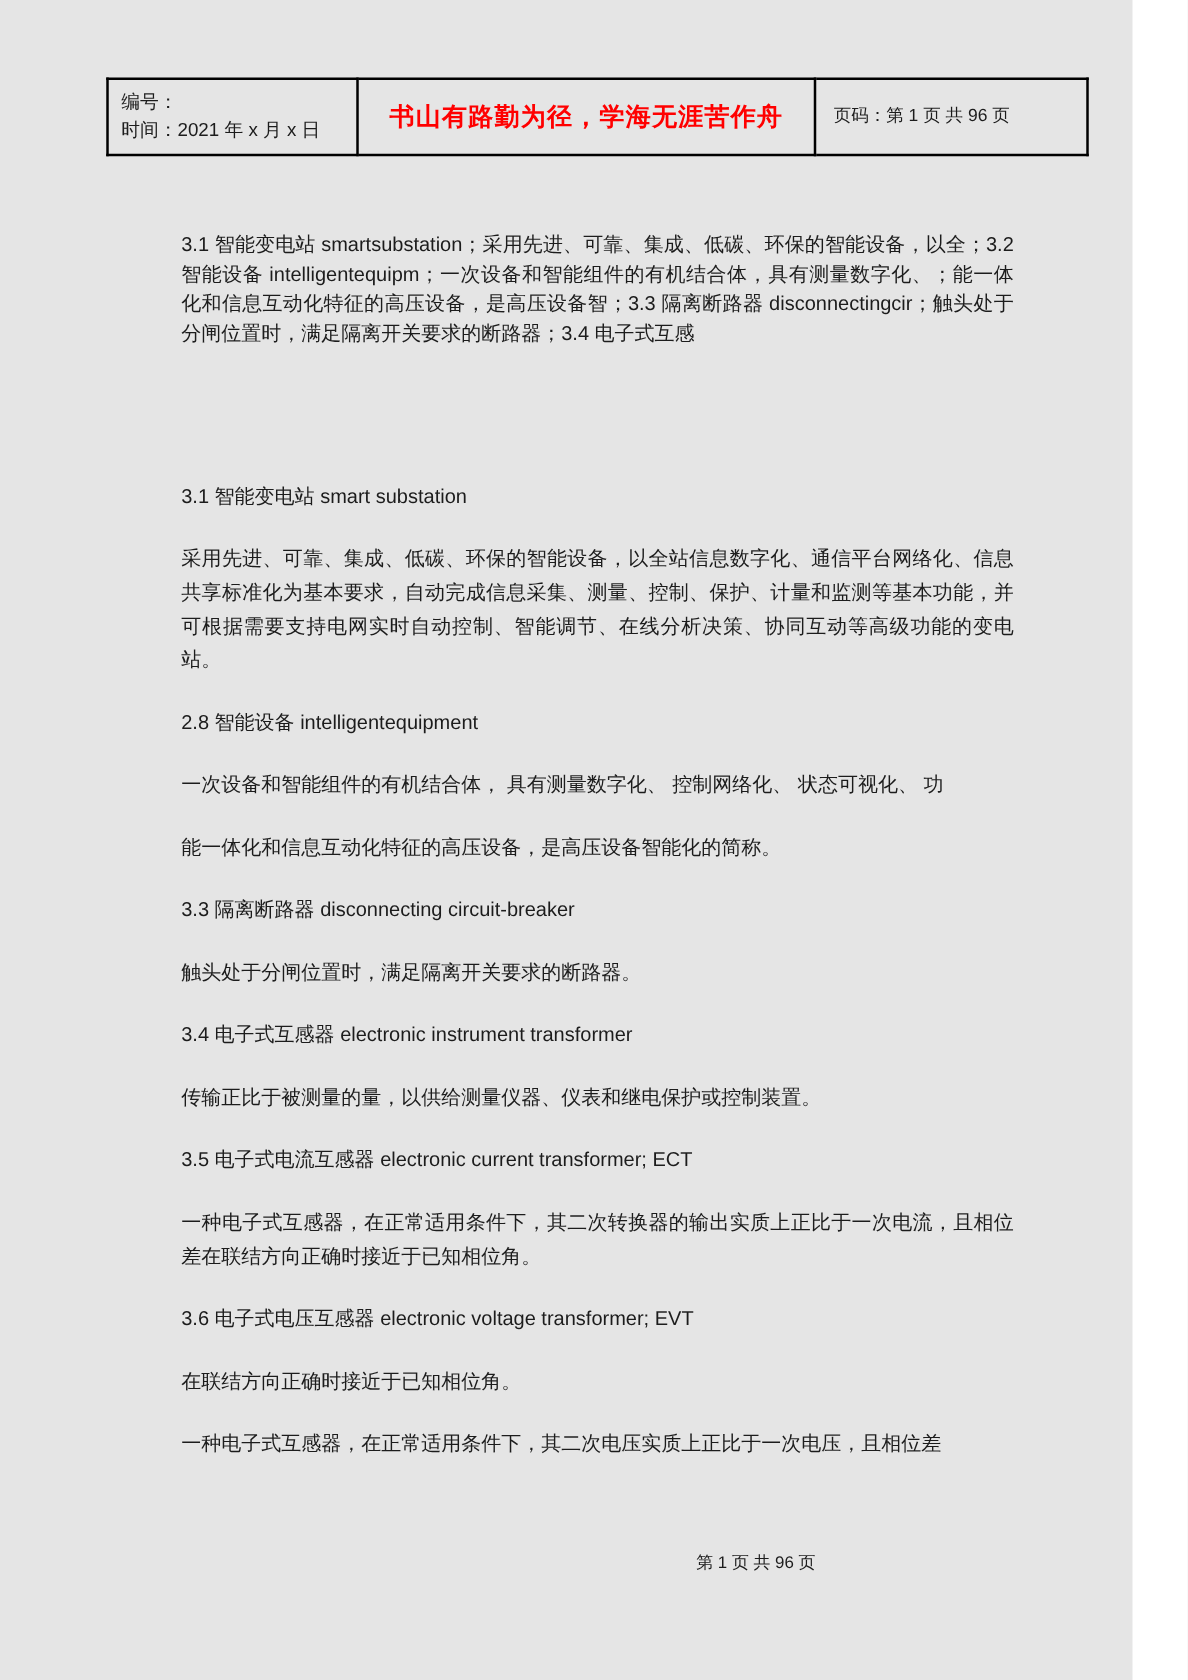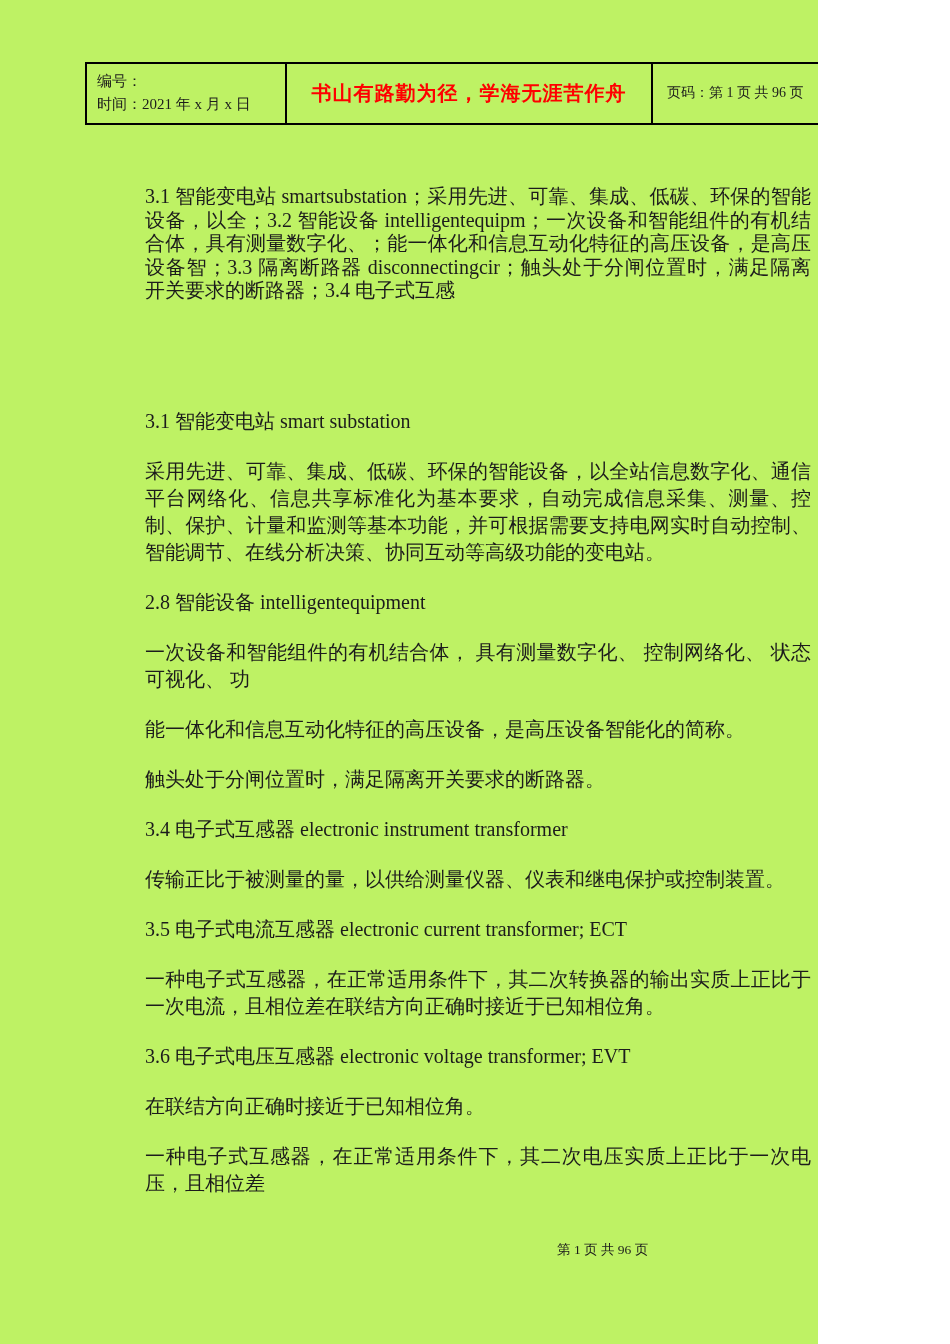--- a/index.html
+++ b/index.html
@@ -1,22 +1,22 @@
 <!DOCTYPE html>
 <html><head>
 <meta charset="utf-8">
 <style>
   * { margin: 0; padding: 0; box-sizing: border-box; }
   html, body { background: #ffffff; }
   .page {
     position: relative;
-    width: 818px;
+    width: 906px;
     height: 1344px;
-    background: #bef264;
-    font-family: Liberation Serif, serif;
+    background: #e5e5e5;
+    font-family: Liberation Sans, sans-serif;
     color: #1c1c1c;
     overflow: hidden;
   }
 
   
   .header-table {
     position: absolute;
     top: 62px;
     left: 85px;
     width: 784px;
@@ -50,21 +50,21 @@
     padding: 6px 14px;
     font-size: 14px;
   }
 
   
   .content {
     position: absolute;
     top: 185px;
     left: 145px;
     width: 666px;
-    font-size: 20px;
+    font-size: 16px;
     text-align: justify;
     color: #1c1c1c;
   }
   .content p {
     margin: 23px 0 0 0;
     line-height: 27px;
   }
   .content p.summary {
     margin-top: 0;
     line-height: 23.5px;
@@ -105,20 +105,21 @@
     </tbody>
   </table>
 
   <div class="content">
     <p class="summary">3.1 智能变电站 smartsubstation；采用先进、可靠、集成、低碳、环保的智能设备，以全；3.2 智能设备 intelligentequipm；一次设备和智能组件的有机结合体，具有测量数字化、；能一体化和信息互动化特征的高压设备，是高压设备智；3.3 隔离断路器 disconnectingcir；触头处于分闸位置时，满足隔离开关要求的断路器；3.4 电子式互感</p>
     <p class="heading first-heading">3.1 智能变电站  smart substation</p>
     <p class="body">采用先进、可靠、集成、低碳、环保的智能设备，以全站信息数字化、通信平台网络化、信息共享标准化为基本要求，自动完成信息采集、测量、控制、保护、计量和监测等基本功能，并可根据需要支持电网实时自动控制、智能调节、在线分析决策、协同互动等高级功能的变电站。</p>
     <p class="heading">2.8 智能设备  intelligentequipment</p>
     <p class="body">一次设备和智能组件的有机结合体， 具有测量数字化、 控制网络化、 状态可视化、 功</p>
     <p class="body">能一体化和信息互动化特征的高压设备，是高压设备智能化的简称。</p>
+    <p class="heading">3.3 隔离断路器  disconnecting circuit-breaker</p>
     <p class="body">触头处于分闸位置时，满足隔离开关要求的断路器。</p>
     <p class="heading">3.4 电子式互感器  electronic instrument transformer</p>
     <p class="body">传输正比于被测量的量，以供给测量仪器、仪表和继电保护或控制装置。</p>
     <p class="heading">3.5 电子式电流互感器 electronic current transformer; ECT</p>
     <p class="body">一种电子式互感器，在正常适用条件下，其二次转换器的输出实质上正比于一次电流，且相位差在联结方向正确时接近于已知相位角。</p>
     <p class="heading">3.6 电子式电压互感器 electronic voltage transformer; EVT</p>
     <p class="body">在联结方向正确时接近于已知相位角。</p>
     <p class="body">一种电子式互感器，在正常适用条件下，其二次电压实质上正比于一次电压，且相位差</p>
   </div>
 

